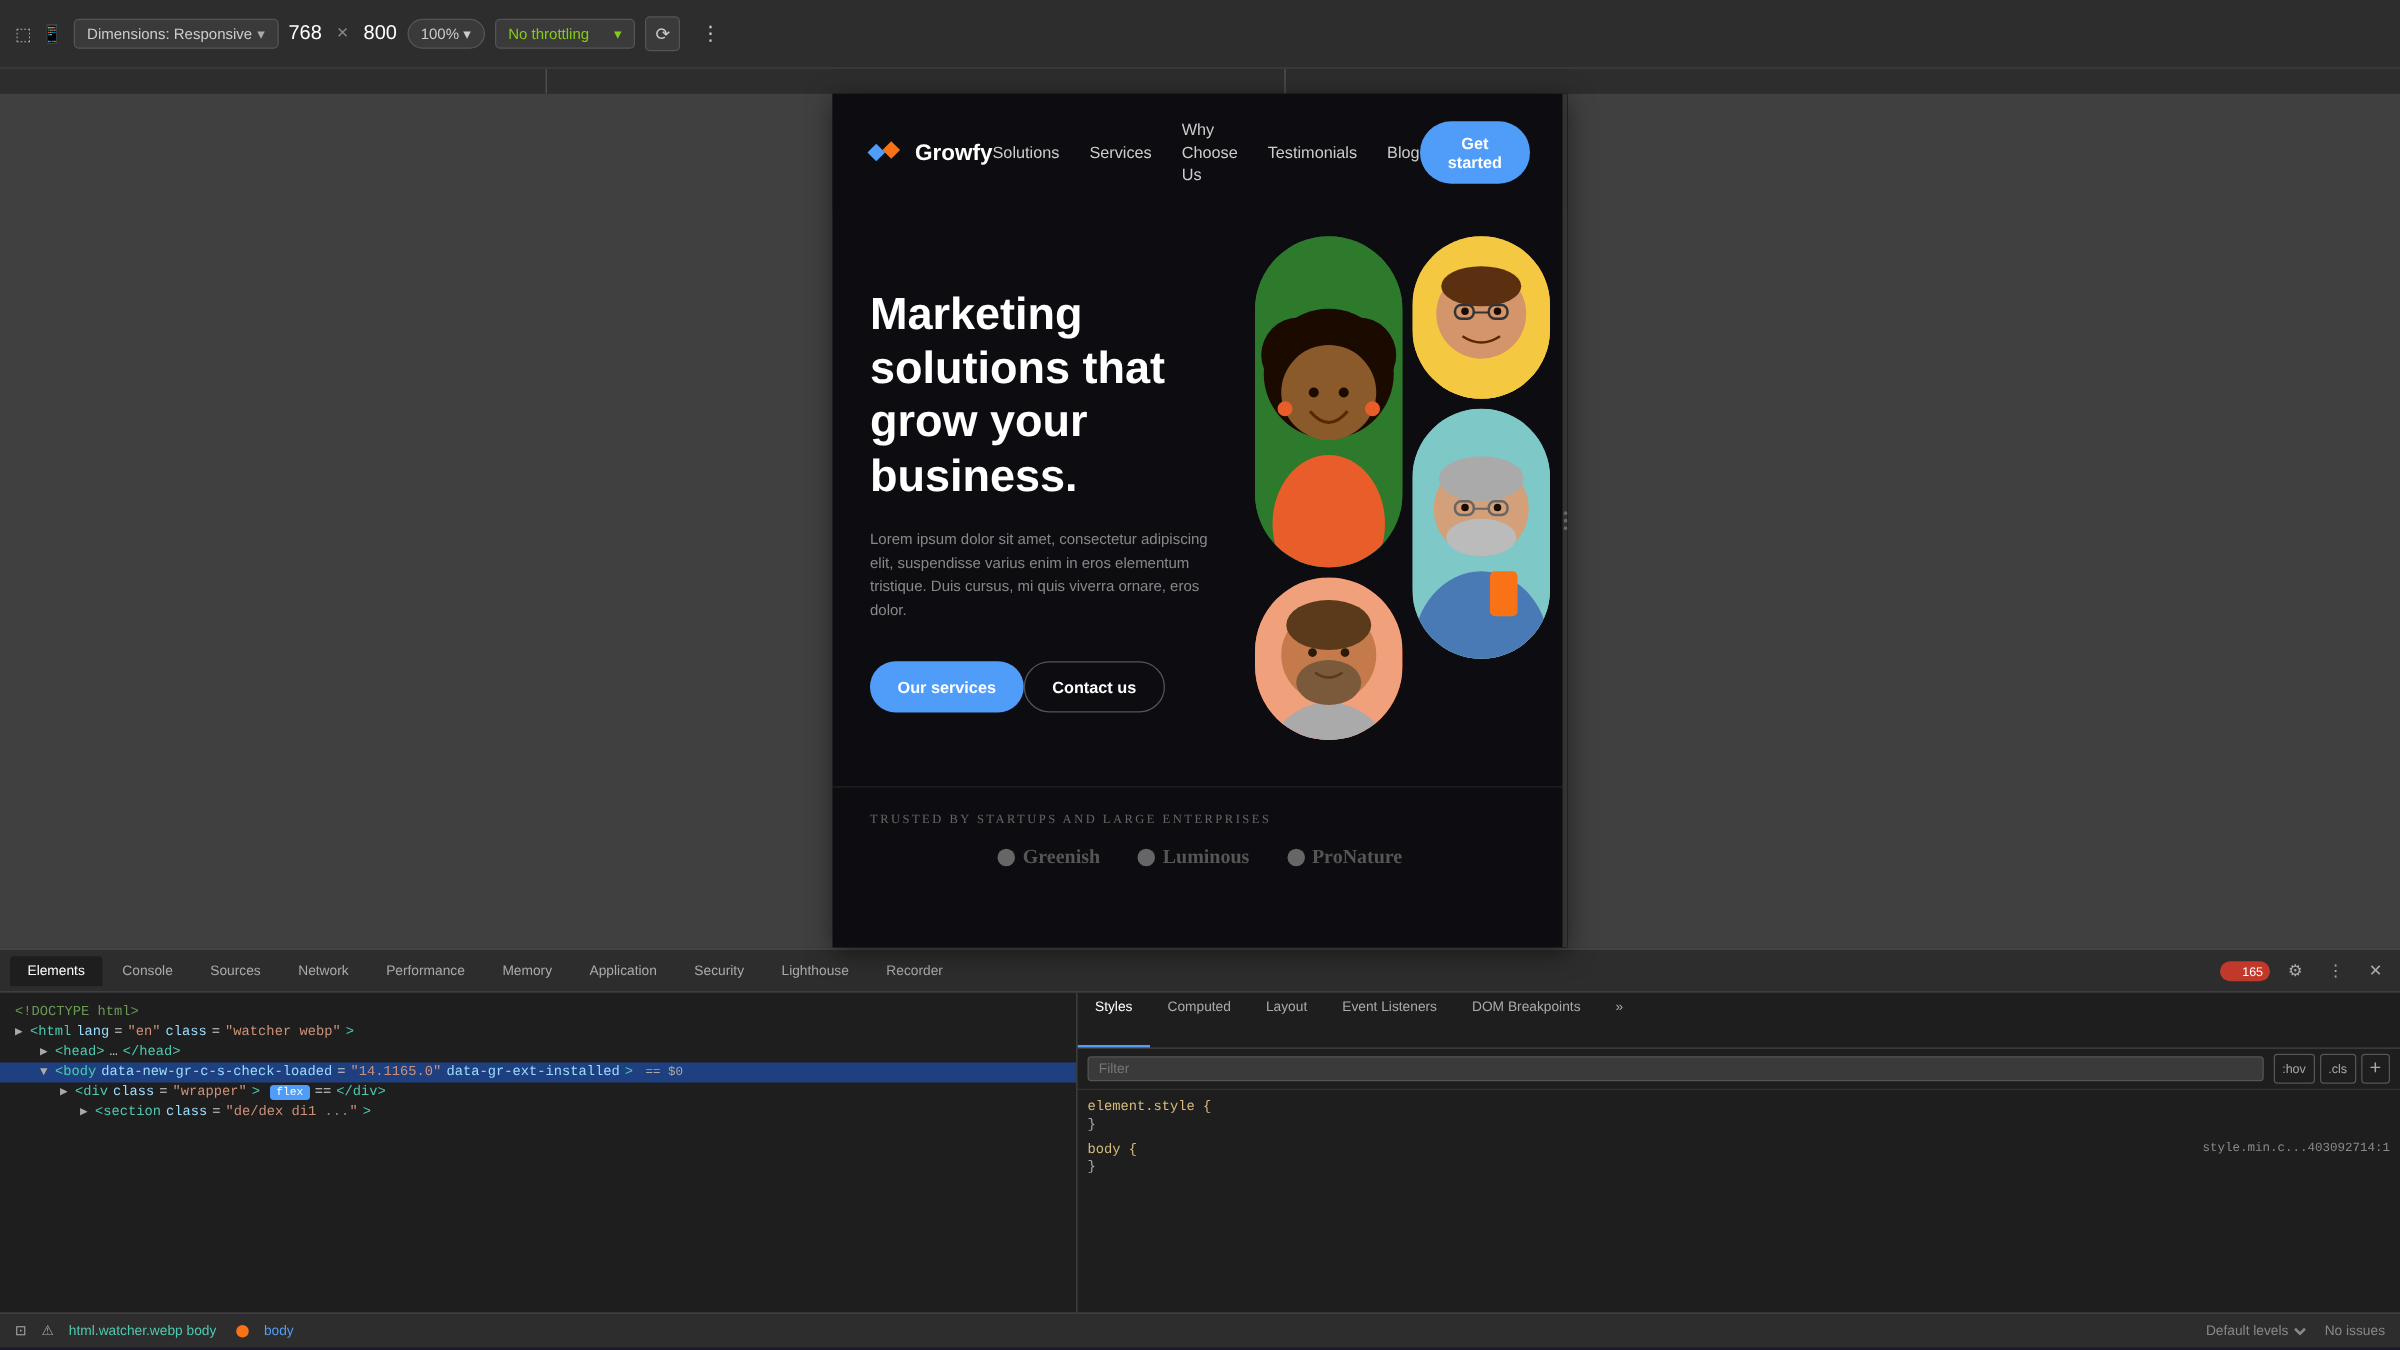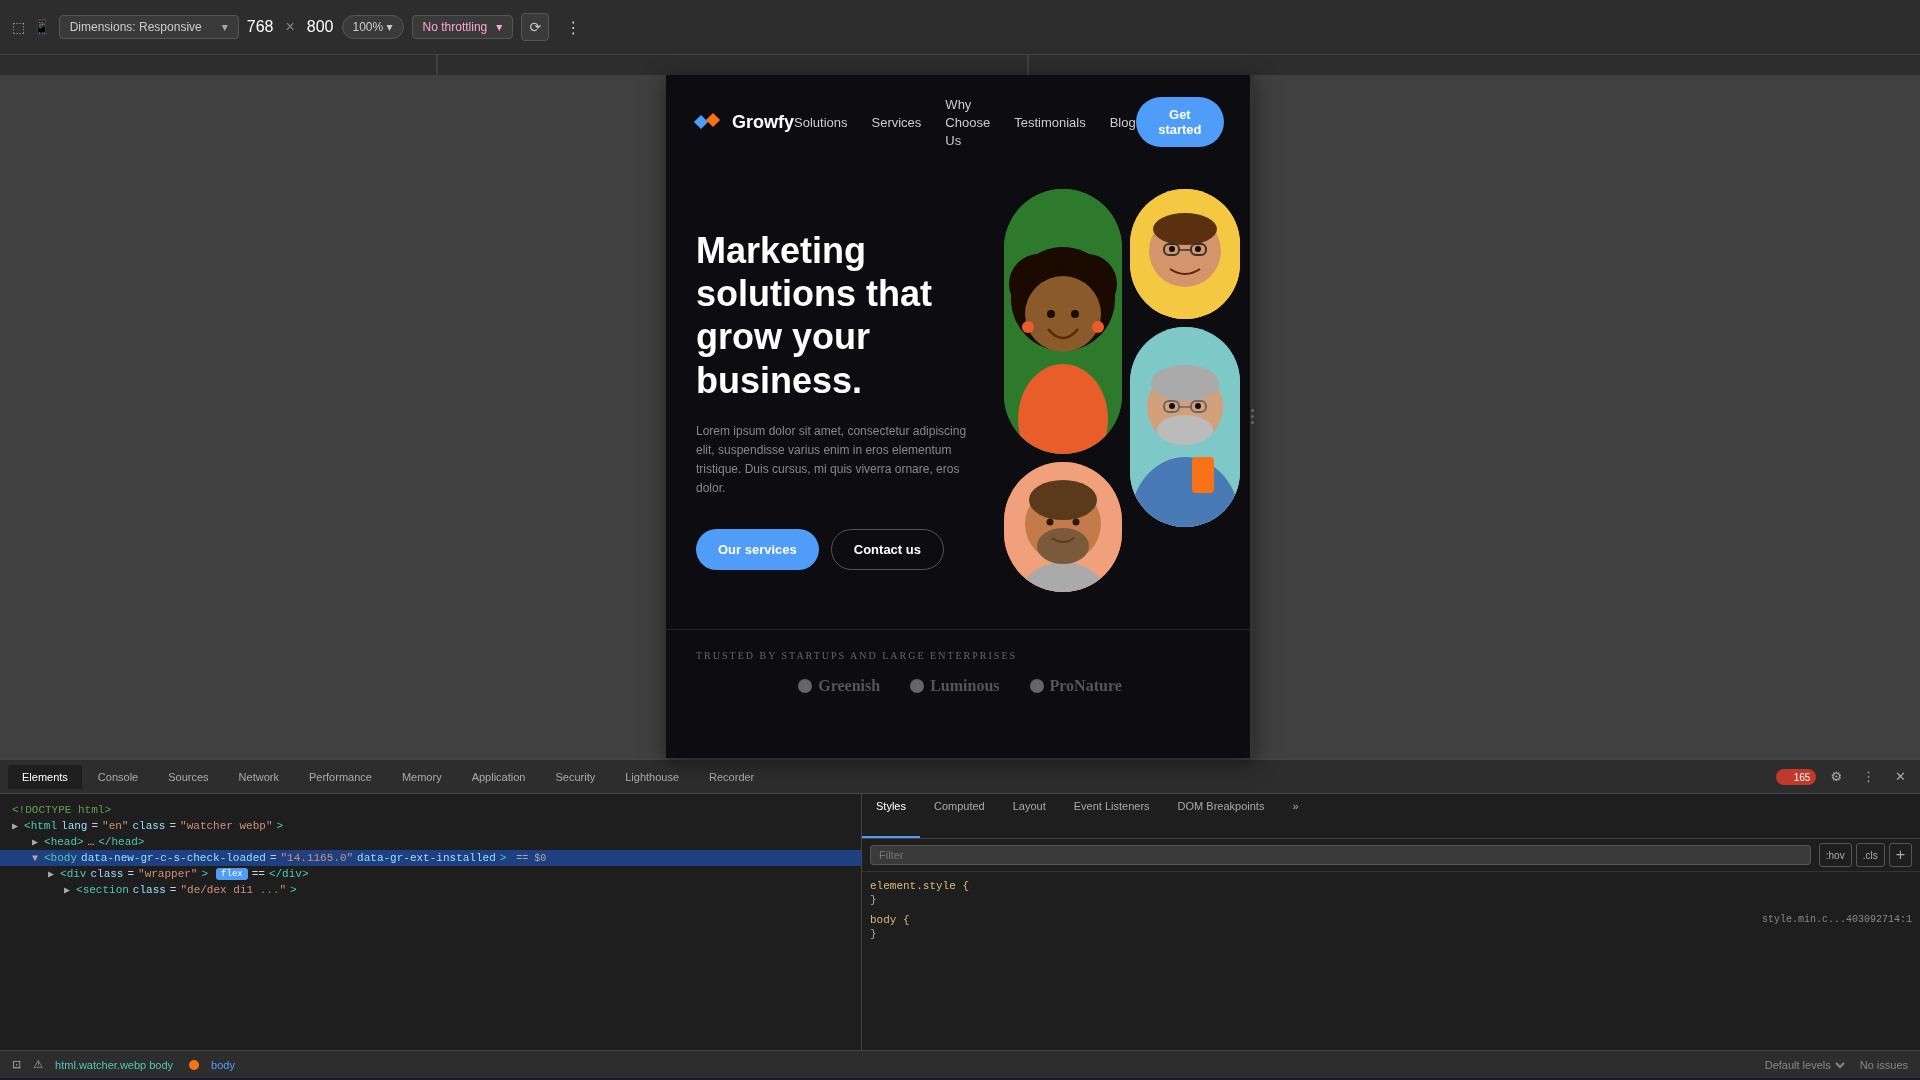--- a/index.html
+++ b/index.html
@@ -23,45 +23,45 @@
     }
     .dimension-selector {
       background: #3a3a3a;
       border: 1px solid #555;
       color: #ccc;
       padding: 4px 10px;
       border-radius: 4px;
       font-size: 12px;
       display: flex;
       align-items: center;
-      gap: 20px;
+      gap: 4px;
     }
     .dim-value {
       color: #fff;
       font-weight: 500;
     }
     .dim-x { color: #888; margin: 0 4px; }
     .zoom-control {
       background: #3a3a3a;
       border: 1px solid #555;
       color: #ccc;
       padding: 4px 10px;
       border-radius: 12px;
       font-size: 12px;
     }
     .throttle-control {
       background: #3a3a3a;
       border: 1px solid #555;
-      color: #f9a8d4;
+      color: #84cc16;
       padding: 4px 10px;
       border-radius: 4px;
       font-size: 12px;
       display: flex;
       align-items: center;
-      gap: 9px;
+      gap: 20px;
     }
     .rotate-btn {
       background: #3a3a3a;
       border: 1px solid #555;
       color: #ccc;
       width: 28px;
       height: 28px;
       border-radius: 4px;
       display: flex;
       align-items: center;
@@ -163,21 +163,20 @@
       margin-bottom: 20px;
     }
     .hero-desc {
       color: #888;
       font-size: 12px;
       line-height: 1.6;
       margin-bottom: 30px;
     }
     .hero-buttons {
       display: flex;
-      gap: 12px;
     }
     .btn-primary {
       background: #4f9cf9;
       color: #fff;
       border: none;
       padding: 12px 22px;
       border-radius: 50px;
       font-size: 13px;
       font-weight: 600;
       cursor: pointer;

